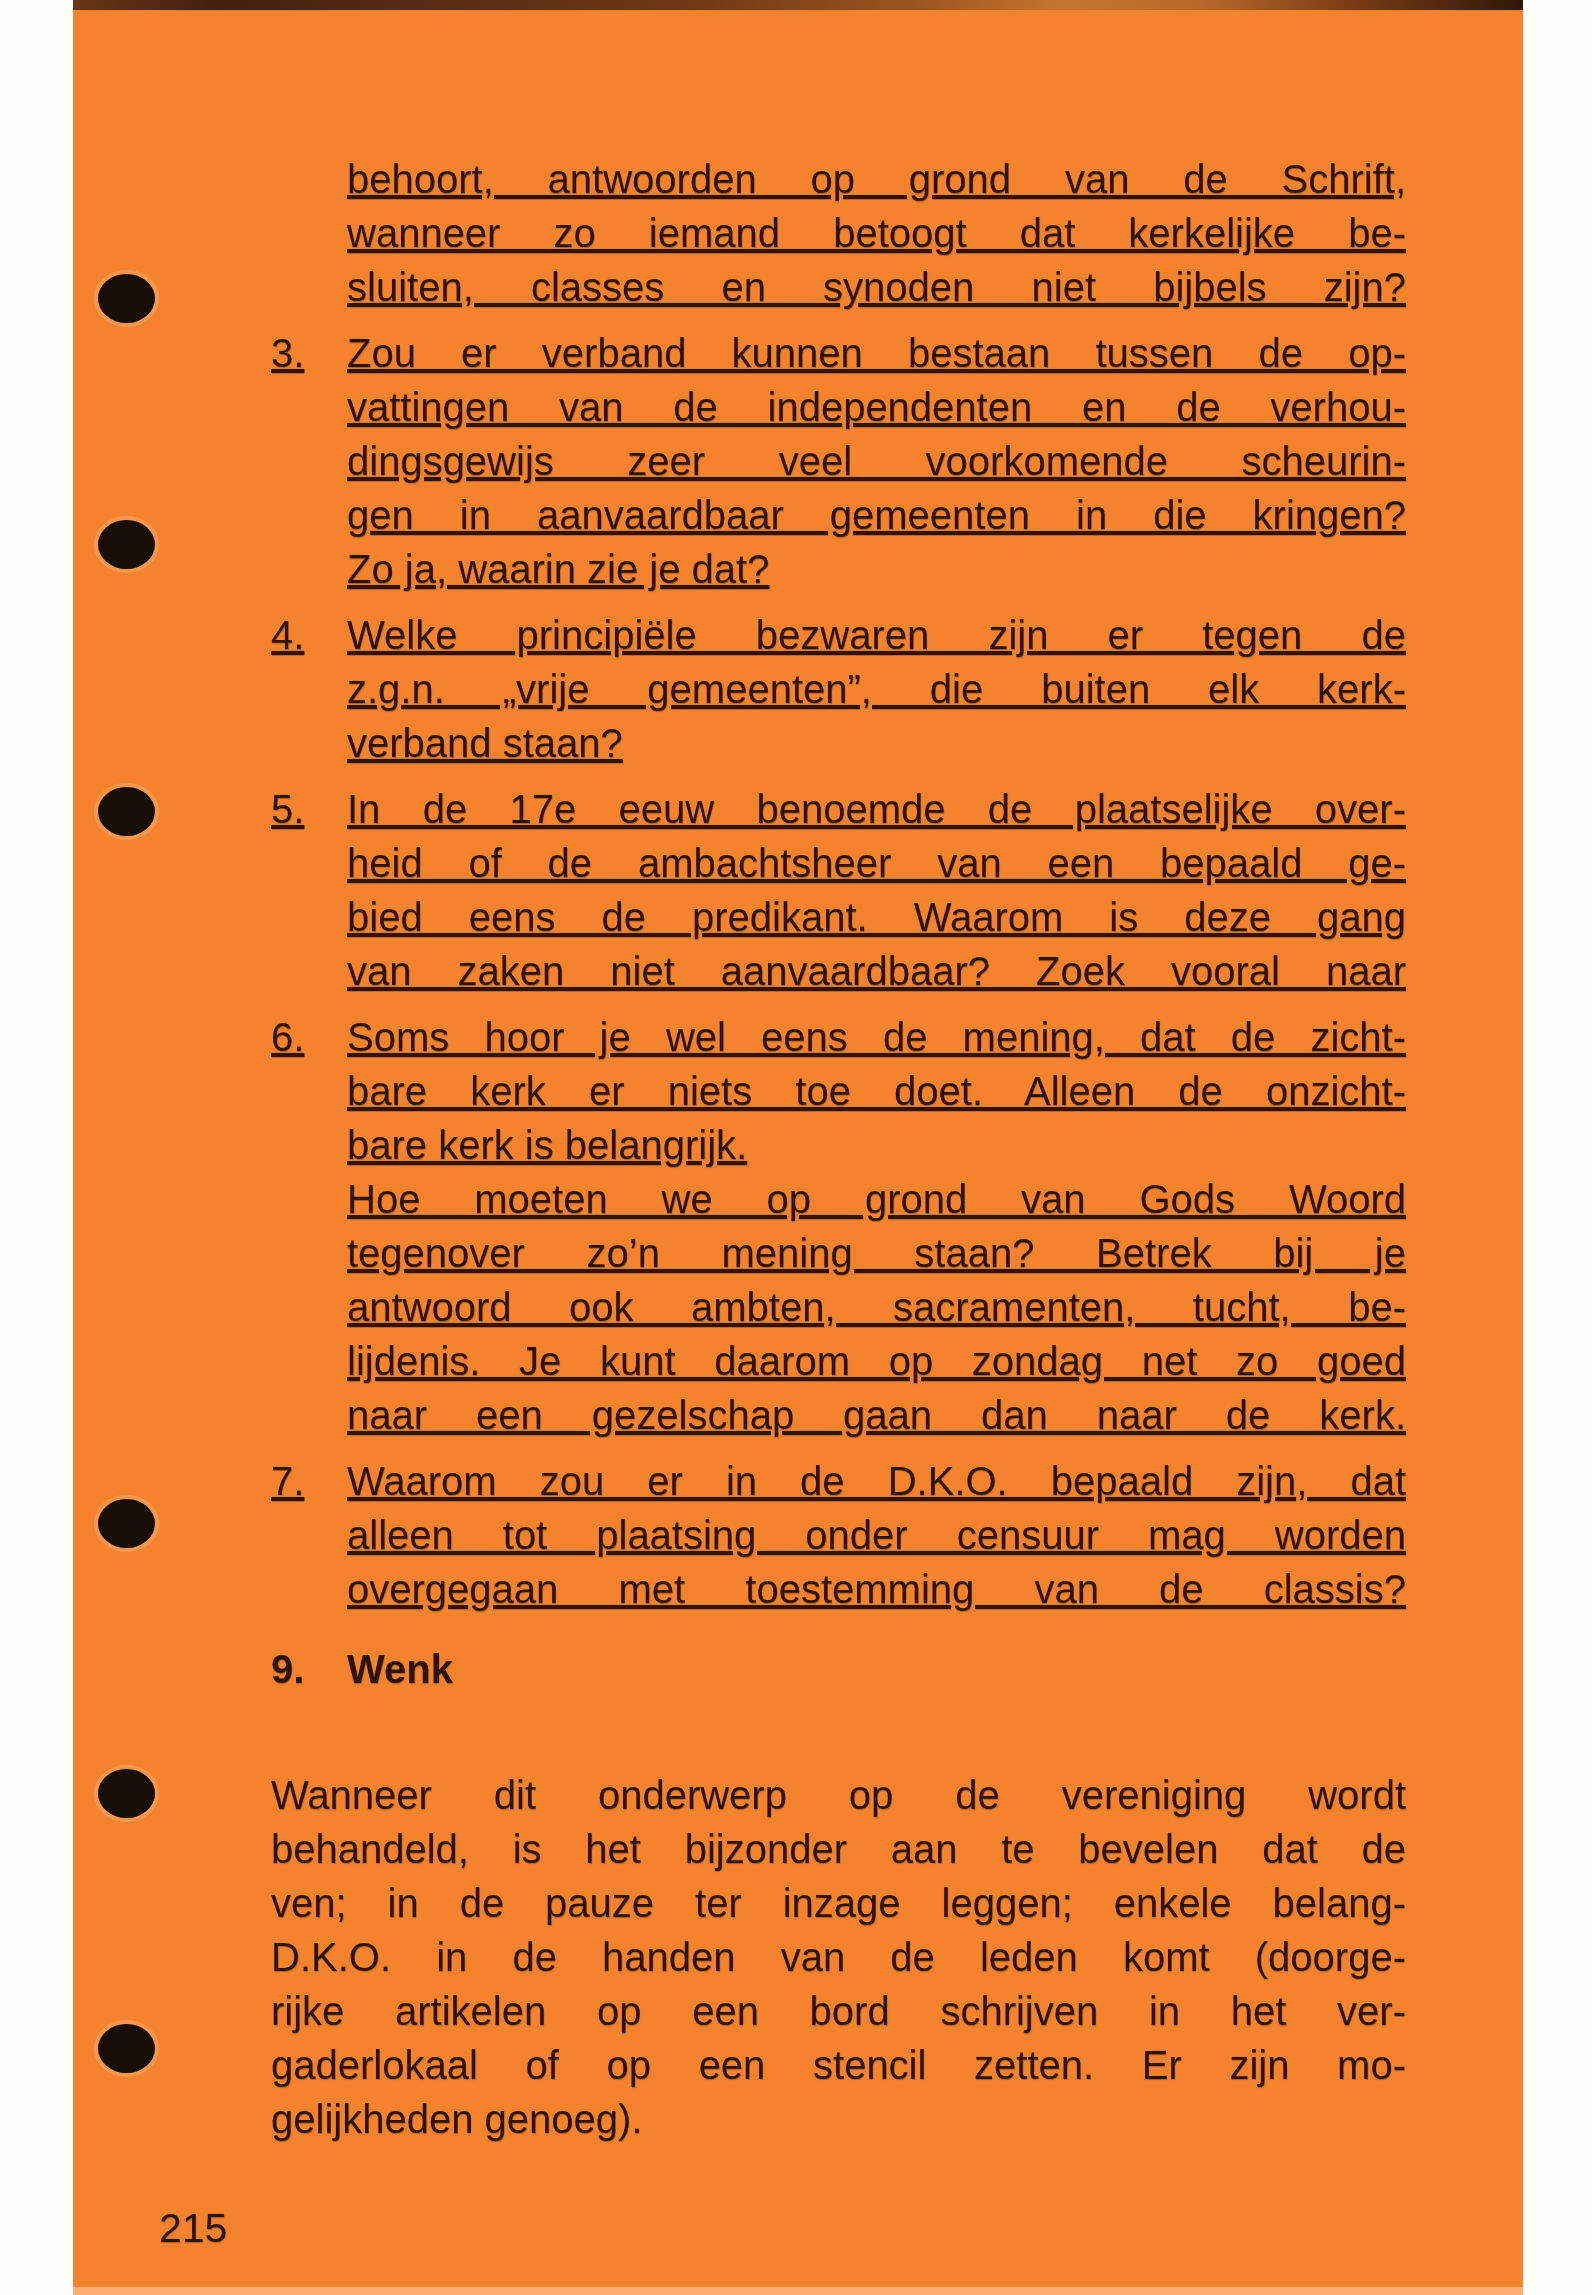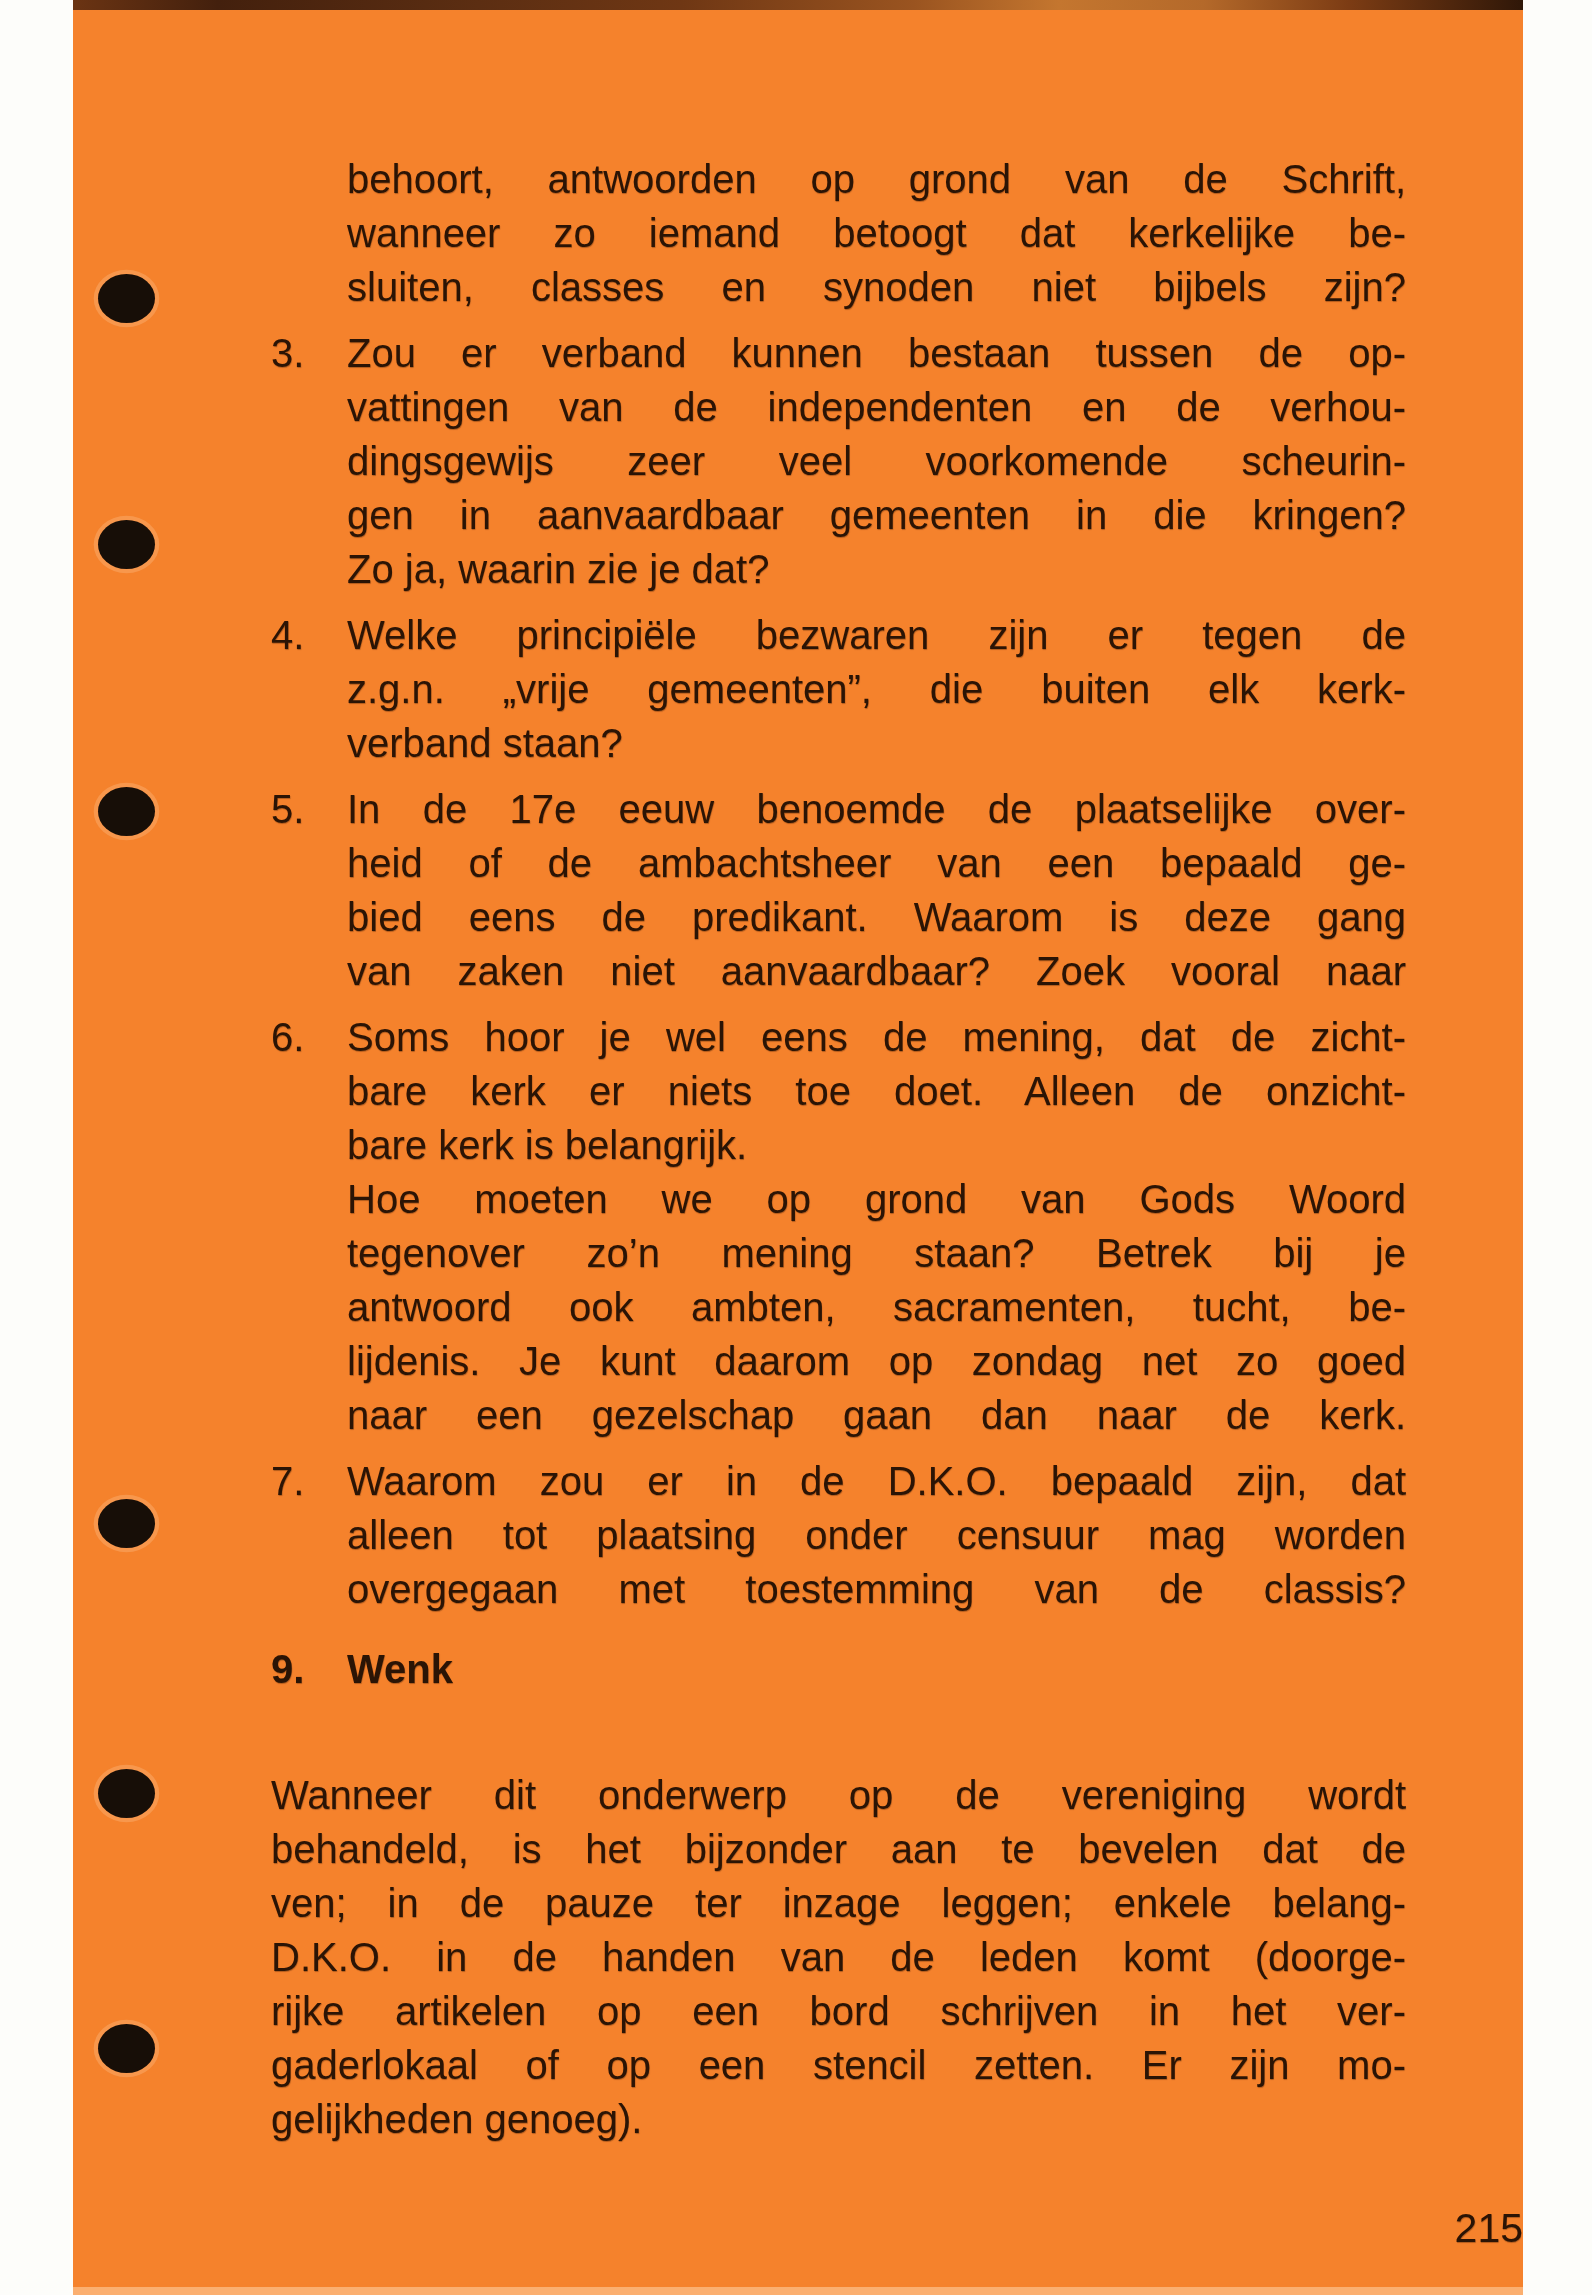--- a/index.html
+++ b/index.html
@@ -72,20 +72,21 @@
     width: 1135px;
     color: #2b1405;
     font-size: 40px;
     line-height: 54px;
     text-shadow: 0.4px 0.7px 0.8px rgba(58, 22, 4, 0.35);
   }
   .item {
     display: grid;
     grid-template-columns: 76px 1fr;
     margin-bottom: 12px;
+    text-decoration: underline;
   }
   .num {
     text-align: left;
   }
   .line {
     text-align: justify;
     text-align-last: justify;
     text-justify: inter-word;
   }
   .line.short {
@@ -99,26 +100,27 @@
     margin-top: 26px;
   }
   .wenk {
     margin-top: 72px;
   }
   .page-number {
     position: absolute;
     left: 0;
     top: 2201px;
     width: 100%;
-    text-align: right;
+    text-align: left;
     text-indent: 78px;
     color: #2b1405;
     font-size: 41px;
     line-height: 54px;
     text-shadow: 0.4px 0.7px 0.8px rgba(58, 22, 4, 0.35);
+    padding-left: 8px;
   }
 </style>
 </head>
 <body>
 
 <div class="scan">
   <div class="page">
     <div class="top-edge"></div>
 
     <div class="hole h1"></div>

